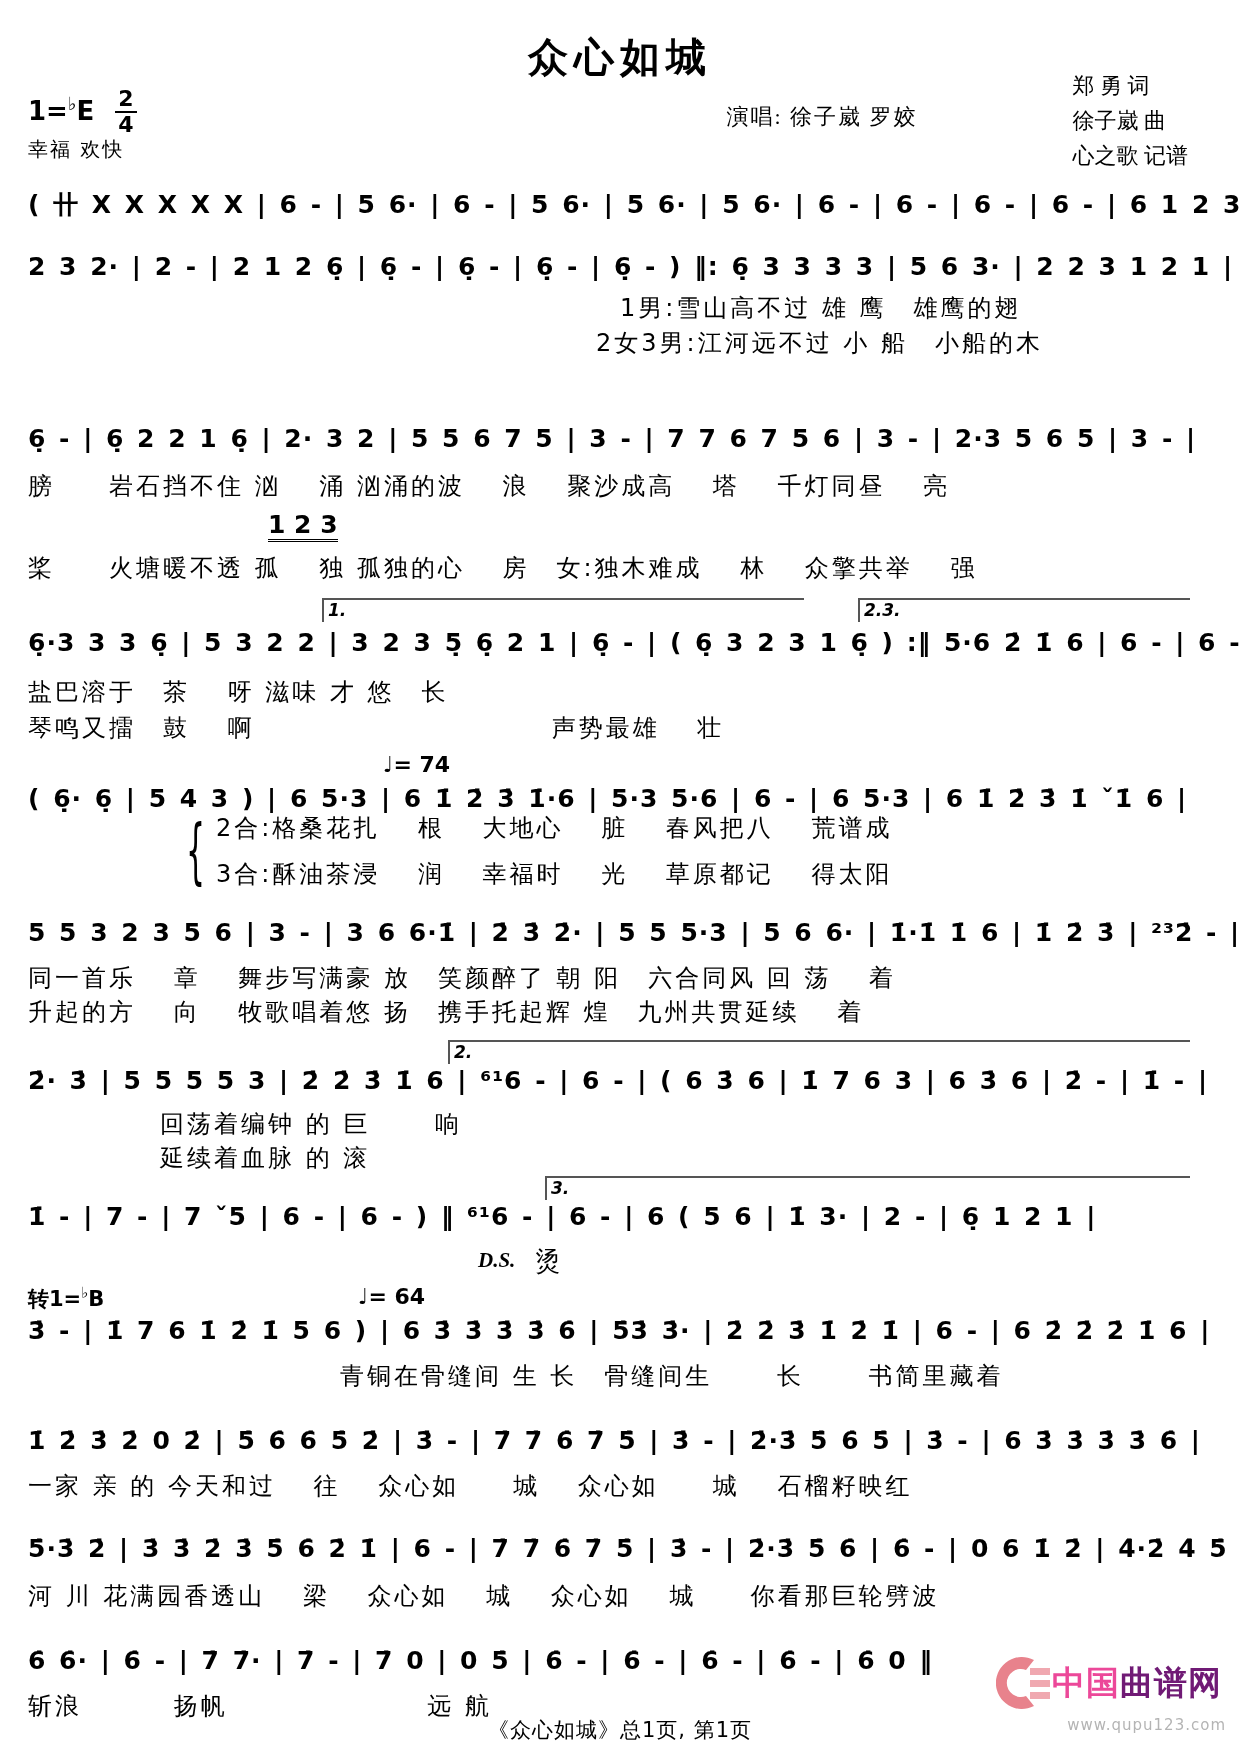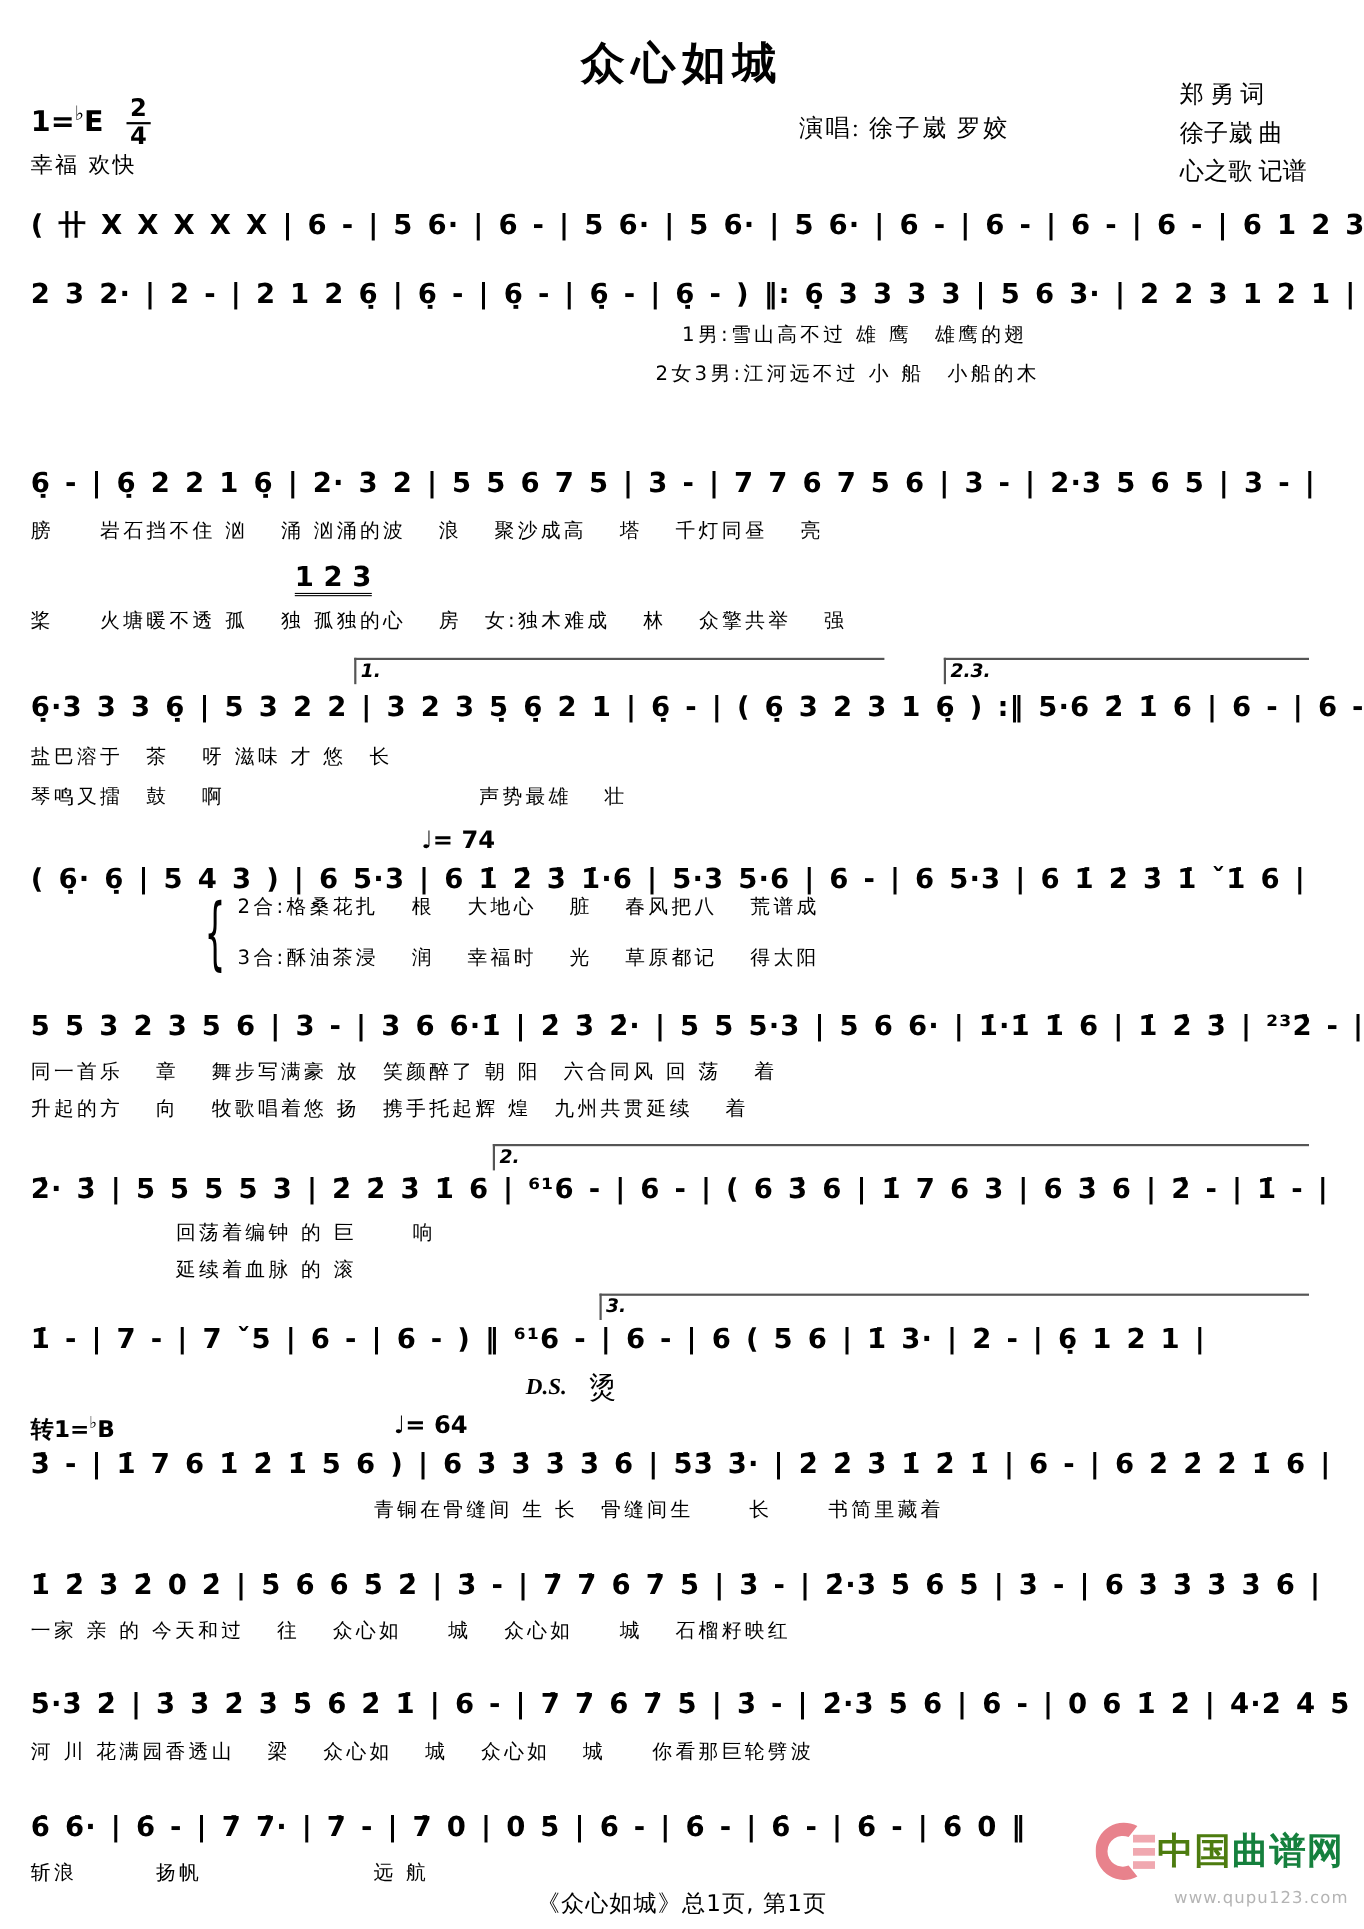--- a/index.html
+++ b/index.html
@@ -14,42 +14,42 @@
   .credits{position:absolute;top:68px;right:52px;text-align:left;
     font-size:22px;line-height:35px;font-family:"Liberation Serif","DejaVu Serif",serif;}
   .keysig{position:absolute;top:88px;left:28px;font-size:26px;font-weight:bold;}
   .keysig .flat{font-size:18px;vertical-align:super;}
   .meter{display:inline-block;vertical-align:middle;margin-left:12px;text-align:center;line-height:1;}
   .meter .num{display:block;font-size:22px;font-weight:bold;border-bottom:2px solid #000;padding:0 3px 1px;}
   .meter .den{display:block;font-size:22px;font-weight:bold;padding-top:1px;}
   .mood{position:absolute;top:136px;left:28px;font-size:20px;letter-spacing:2px;}
   .notation{position:absolute;left:28px;right:20px;font-size:25px;font-weight:bold;
     white-space:pre;letter-spacing:1px;word-spacing:3px;}
-  .lyric{position:absolute;font-size:18px;letter-spacing:3px;white-space:pre;}
+  .lyric{position:absolute;font-size:24px;letter-spacing:3px;white-space:pre;}
   .tempo{position:absolute;font-size:22px;font-weight:bold;white-space:pre;}
   .tempo svg{vertical-align:-4px;margin-right:4px;}
   .volta{position:absolute;border-top:2px solid #555;border-left:2px solid #555;height:22px;}
   .volta span{font-style:italic;font-size:17px;font-weight:bold;margin-left:4px;}
   .pickup{position:absolute;font-size:25px;font-weight:bold;white-space:pre;
     border-top:0;}
   .pickup .beam{border-bottom:3px double #000;}
   .brace{position:absolute;font-size:30px;transform:scaleY(2.4);transform-origin:center;}
   .ds{position:absolute;font-style:italic;font-weight:bold;font-size:21px;
     font-family:"Liberation Serif","DejaVu Serif",serif;}
   .ds-lyric{position:absolute;font-size:26px;letter-spacing:2px;}
   .prelabel{position:absolute;font-size:21px;font-weight:bold;}
   .prelabel .flat{font-size:15px;vertical-align:super;}
   .footer-caption{position:absolute;top:1716px;left:0;width:100%;text-align:center;
     font-size:21px;letter-spacing:1px;}
   .logo{position:absolute;right:14px;top:1652px;width:230px;}
   .logo-row{display:flex;align-items:center;}
   .logo-mark{width:56px;height:62px;flex:0 0 auto;}
   .logo-cn{font-size:33px;font-weight:bold;letter-spacing:1px;line-height:1.1;}
-  .logo-cn .solid{color:#4d7c0f;}
-  .logo-cn .light{color:#15803d;}
+  .logo-cn .solid{color:#ec4899;}
+  .logo-cn .light{color:#701a75;}
   .logo-url{font-size:15px;color:#b4b4b4;letter-spacing:1px;margin-top:2px;text-align:right;}
 </style>
 </head>
 <body>
 
 <div class="page">
 
   <h1 class="title">众心如城</h1>
 
   <div class="credits">

